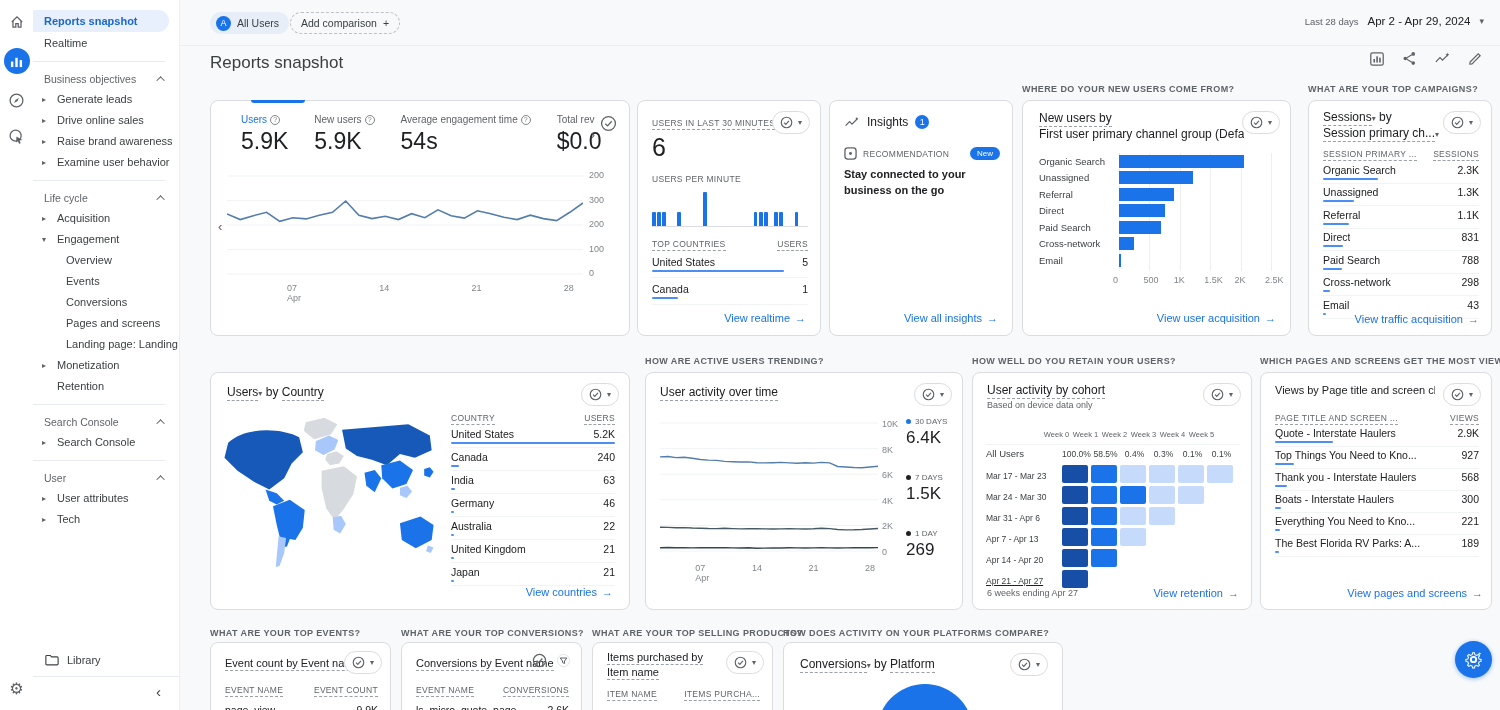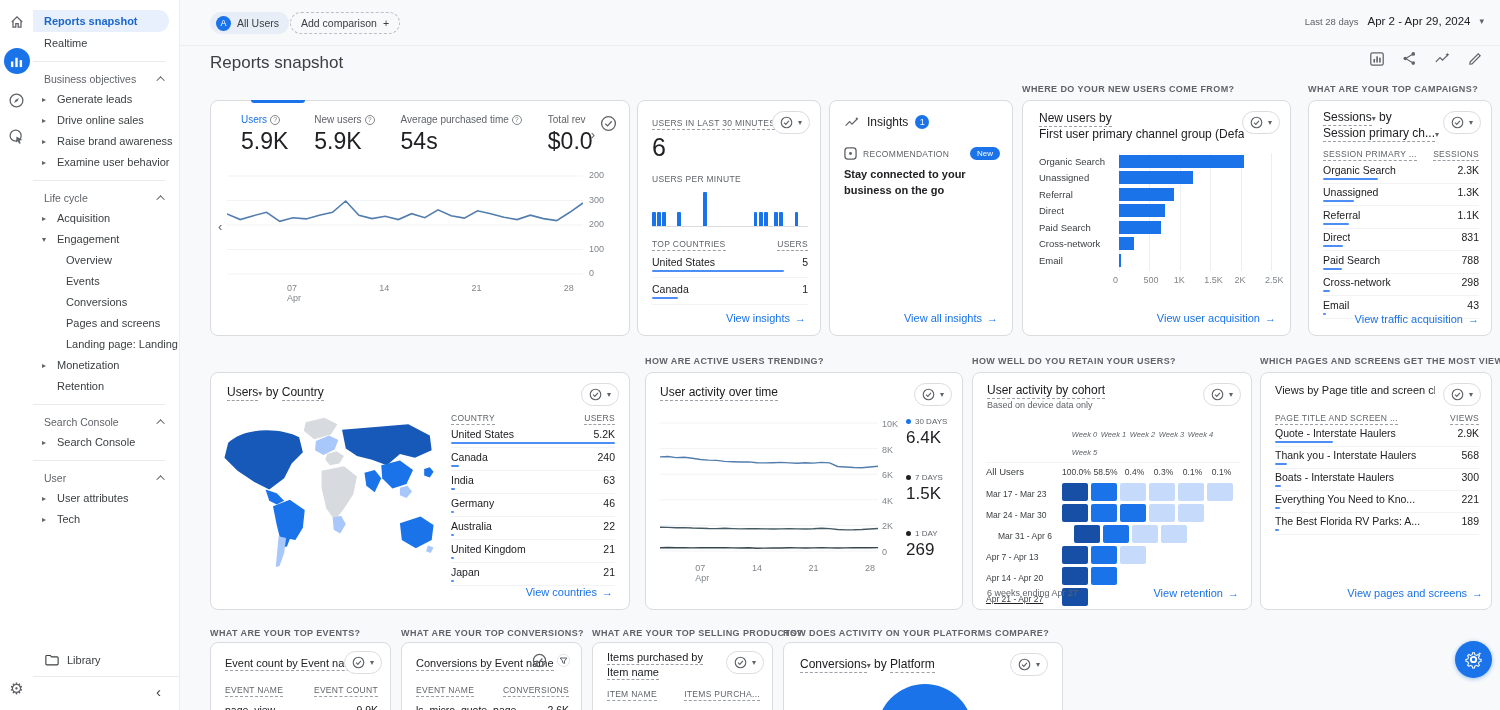--- a/index.html
+++ b/index.html
@@ -256,21 +256,21 @@
       </div>
       <div class="metric">
         <span class="lab">
             <span>New users</span>
             <span class="qmark">?</span>
           </span>
         <div class="val">5.9K</div>
       </div>
       <div class="metric">
         <span class="lab">
-            <span>Average purchased time</span>
+            <span>Average engagement time</span>
             <span class="qmark">?</span>
           </span>
         <div class="val">54s</div>
       </div>
       <div class="metric" style="max-width:58px;overflow:hidden;">
         <span class="lab">
             <span>Total rev</span>
           </span>
         <div class="val">$0.0</div>
       </div>
@@ -373,21 +373,21 @@
         </div>
         <div class="srow" style="padding: 5px 0px;">
           <div class="srow-t">
             <span style="overflow: hidden; max-width: 78%;">Canada</span>
             <span>1</span>
           </div>
           <div class="srow-bar" style="width: 26.4px;"></div>
         </div>
       </div>
     <div class="view-link" style="right:14px;bottom:11px;">
-      <span>View insights</span>
+      <span>View realtime</span>
         <span>→</span>
     </div>
   </div>
 
   <div class="card" style="left:649px;top:100px;width:184px;height:236px;">
     <div class="ins-head" style="position:absolute;left:14px;top:14px;">
       <span>
         <svg width="16" height="13" viewBox="0 0 20 16">
             <path d="M2 12 L7 7 L10 10 L17 3" fill="none" stroke="#5f6368" stroke-width="1.5"></path>
             <path d="M16 1 l.6 1.4 1.4.6 -1.4.6 -.6 1.4 -.6 -1.4 -1.4 -.6 1.4 -.6 Z" fill="#5f6368"></path>
@@ -732,21 +732,21 @@
     <div class="card-title" style="position:absolute;left:14px;top:10px;"><span class="du">User activity by cohort</span></div>
     <div style="position:absolute;left:14px;top:27px;font-size:9px;color:#5f6368;">Based on device data only</div>
     <div class="ctl-pill">
       <svg width="13" height="13" viewBox="0 0 18 18">
           <circle cx="9" cy="9" r="7.3" fill="none" stroke="#5f6368" stroke-width="1.6"></circle>
           <path d="M5.6 9.2 L8 11.5 L12.4 6.6" fill="none" stroke="#5f6368" stroke-width="1.6"></path>
         </svg>
       <span class="caret">▾</span>
     </div>
     <div id="coh-grid" style="position:absolute;left:13px;top:50px;width:254px;">
-        <div style="margin-left: 84px; font-style: italic;"><span class="coh-h" style="width: 29px;">Week 0</span><span class="coh-h" style="width: 29px;">Week 1</span><span class="coh-h" style="width: 29px;">Week 2</span><span class="coh-h" style="width: 29px;">Week 3</span><span class="coh-h" style="width: 29px;">Week 4</span><span class="coh-h" style="width: 29px;">Week 5</span></div>
+        <div style="margin-left: 56px;"><span class="coh-h" style="width: 29px;">Week 0</span><span class="coh-h" style="width: 29px;">Week 1</span><span class="coh-h" style="width: 29px;">Week 2</span><span class="coh-h" style="width: 29px;">Week 3</span><span class="coh-h" style="width: 29px;">Week 4</span><span class="coh-h" style="width: 29px;">Week 5</span></div>
         <div style="display: flex; align-items: center; border-top: 1px solid rgb(241, 243, 244); margin: 3px 0px; padding: 3px 0px;">
           <span class="coh-lab" style="width: 76px; font-size: 9.5px;">All Users</span>
           <span class="coh-pct" style="width: 29px;">100.0%</span>
           <span class="coh-pct" style="width: 29px;">58.5%</span>
           <span class="coh-pct" style="width: 29px;">0.4%</span>
           <span class="coh-pct" style="width: 29px;">0.3%</span>
           <span class="coh-pct" style="width: 29px;">0.1%</span>
           <span class="coh-pct" style="width: 29px;">0.1%</span>
         </div>
         <div style="display: flex; align-items: center; height: 21px;">
@@ -759,21 +759,21 @@
           <span style="width: 29px; display: inline-block;"><span class="coh-cell" style="width: 26px; height: 18px; background: rgb(198, 218, 252);"></span></span>
         </div>
         <div style="display: flex; align-items: center; height: 21px;">
           <span class="coh-lab" style="width: 76px;">Mar 24 - Mar 30</span>
           <span style="width: 29px; display: inline-block;"><span class="coh-cell" style="width: 26px; height: 18px; background: rgb(23, 78, 166);"></span></span>
           <span style="width: 29px; display: inline-block;"><span class="coh-cell" style="width: 26px; height: 18px; background: rgb(26, 115, 232);"></span></span>
           <span style="width: 29px; display: inline-block;"><span class="coh-cell" style="width: 26px; height: 18px; background: rgb(26, 115, 232);"></span></span>
           <span style="width: 29px; display: inline-block;"><span class="coh-cell" style="width: 26px; height: 18px; background: rgb(198, 218, 252);"></span></span>
           <span style="width: 29px; display: inline-block;"><span class="coh-cell" style="width: 26px; height: 18px; background: rgb(198, 218, 252);"></span></span>
         </div>
-        <div style="display: flex; align-items: center; height: 21px; margin-left: 12px;">
+        <div style="display: flex; align-items: center; height: 21px;">
           <span class="coh-lab" style="width: 76px;">Mar 31 - Apr 6</span>
           <span style="width: 29px; display: inline-block;"><span class="coh-cell" style="width: 26px; height: 18px; background: rgb(23, 78, 166);"></span></span>
           <span style="width: 29px; display: inline-block;"><span class="coh-cell" style="width: 26px; height: 18px; background: rgb(26, 115, 232);"></span></span>
           <span style="width: 29px; display: inline-block;"><span class="coh-cell" style="width: 26px; height: 18px; background: rgb(198, 218, 252);"></span></span>
           <span style="width: 29px; display: inline-block;"><span class="coh-cell" style="width: 26px; height: 18px; background: rgb(198, 218, 252);"></span></span>
         </div>
         <div style="display: flex; align-items: center; height: 21px;">
           <span class="coh-lab" style="width: 76px;">Apr 7 - Apr 13</span>
           <span style="width: 29px; display: inline-block;"><span class="coh-cell" style="width: 26px; height: 18px; background: rgb(23, 78, 166);"></span></span>
           <span style="width: 29px; display: inline-block;"><span class="coh-cell" style="width: 26px; height: 18px; background: rgb(26, 115, 232);"></span></span>
@@ -811,20 +811,27 @@
       <span class="col-h du">PAGE TITLE AND SCREEN ...</span>
       <span class="col-h du">VIEWS</span>
     </div>
     <div id="views-rows" style="position:absolute;left:14px;top:52px;width:204px;">
         <div class="srow" style="padding: 2px 0px 3px;">
           <div class="srow-t">
             <span style="overflow: hidden; max-width: 78%;">Quote - Interstate Haulers</span>
             <span>2.9K</span>
           </div>
           <div class="srow-bar" style="width: 58px;"></div>
+        </div>
+        <div class="srow" style="padding: 2px 0px 3px;">
+          <div class="srow-t">
+            <span style="overflow: hidden; max-width: 78%;">Top Things You Need to Kno...</span>
+            <span>927</span>
+          </div>
+          <div class="srow-bar" style="width: 18.56px;"></div>
         </div>
         <div class="srow" style="padding: 2px 0px 3px;">
           <div class="srow-t">
             <span style="overflow: hidden; max-width: 78%;">Thank you - Interstate Haulers</span>
             <span>568</span>
           </div>
           <div class="srow-bar" style="width: 11.6px;"></div>
         </div>
         <div class="srow" style="padding: 2px 0px 3px;">
           <div class="srow-t">

